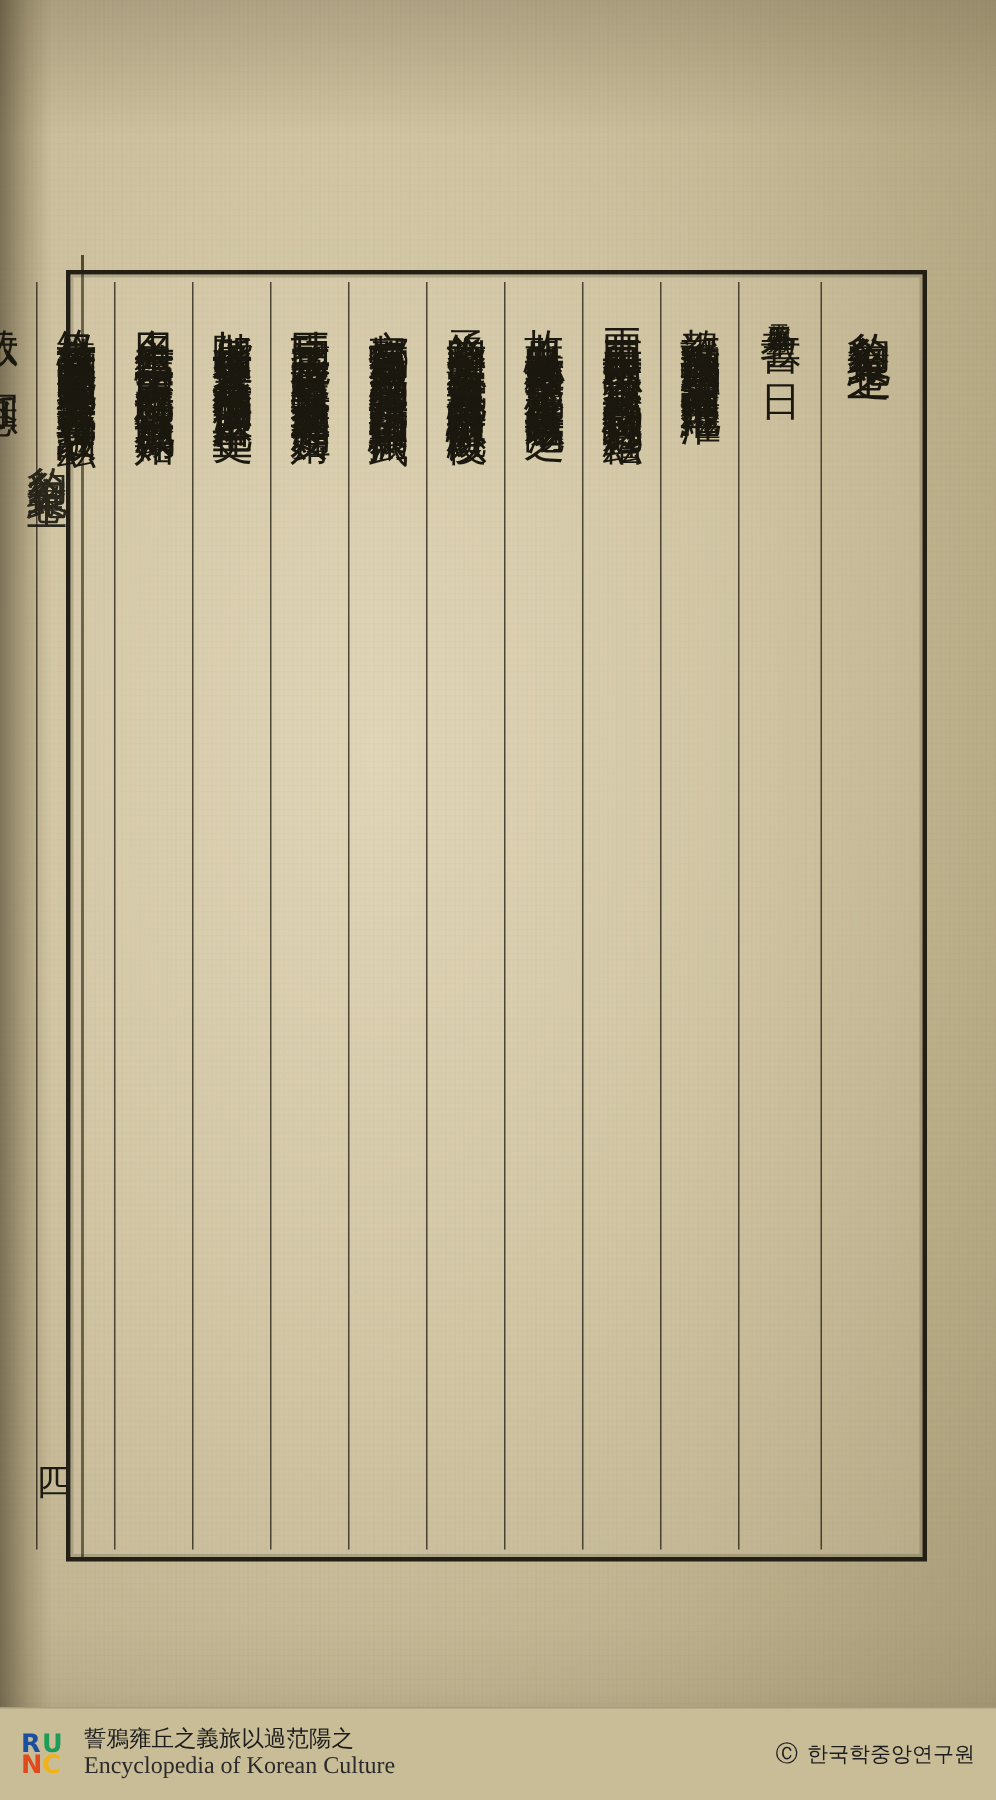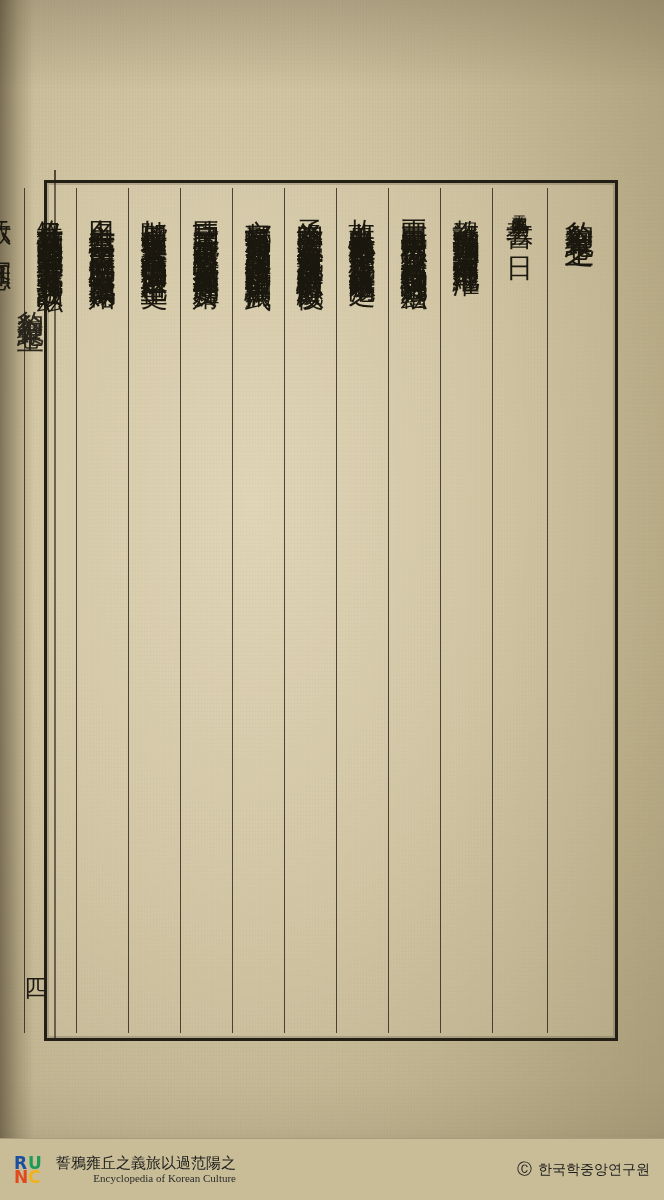--- a/index.html
+++ b/index.html
@@ -178,21 +178,21 @@
   .lm-u { left: 14px; top: 0; color: #1b9c57; }
   .lm-n { left: 0; top: 14px; color: #e04a1e; }
   .lm-c { left: 14px; top: 14px; color: #f0b21c; }
   .logo-text-ko {
     font-size: 15px;
     color: #1c1c1c;
     font-family: "Liberation Sans", sans-serif;
     line-height: 1.1;
   }
   .logo-text-en {
-    font-size: 11px;
+    font-size: 16px;
     color: #2a2a2a;
     font-family: "Liberation Serif", serif;
     line-height: 1.1;
     text-align: right;
   }
   .footer-right {
     display: flex;
     align-items: center;
     gap: 6px;
     font-family: "Liberation Sans", sans-serif;

